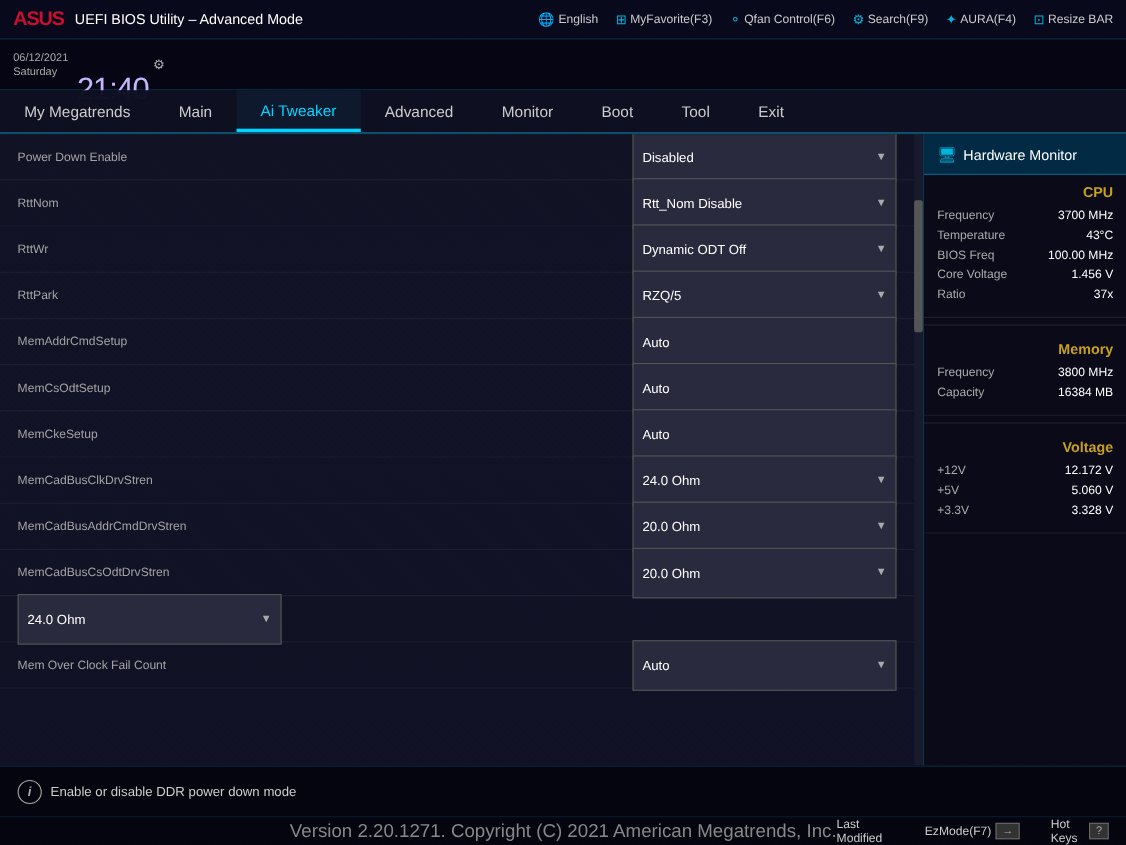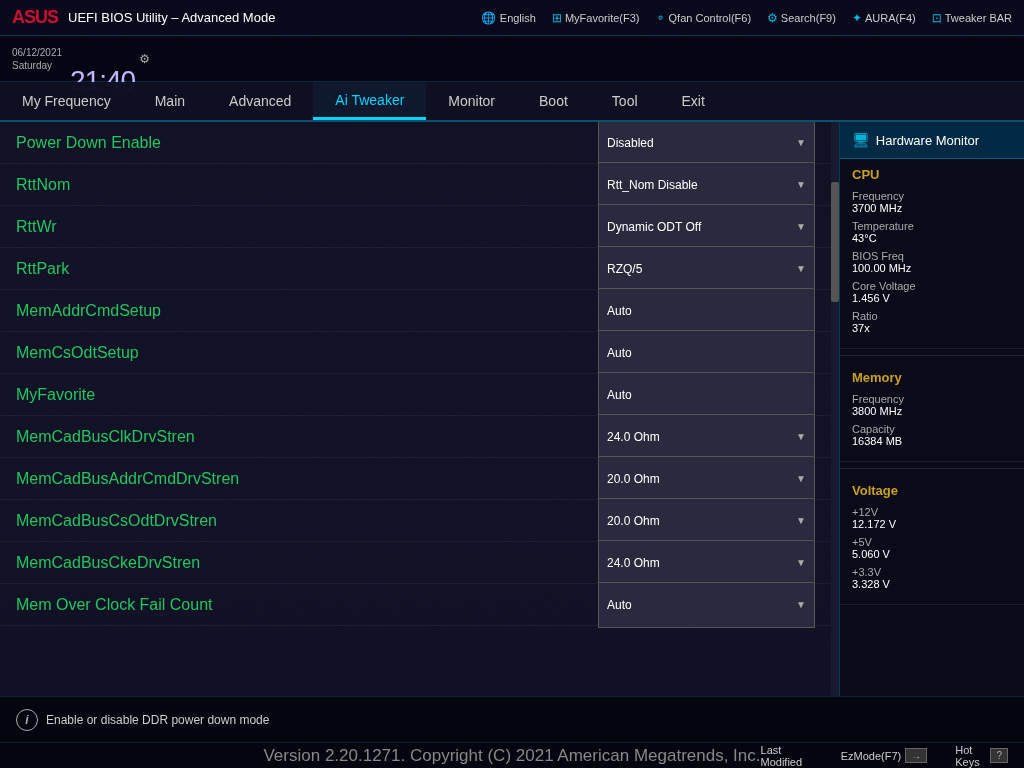--- a/index.html
+++ b/index.html
@@ -169,22 +169,22 @@
 
     .setting-row {
       display: flex;
       align-items: center;
       padding: 0 16px;
       height: 42px;
       border-bottom: 1px solid rgba(255,255,255,0.05);
     }
 
     .setting-label {
-      color: #22c55e;
-      font-size: 16px;
+      color: #a3a3a3;
+      font-size: 11px;
       flex: 1;
       white-space: nowrap;
     }
 
     .setting-value {
       display: flex;
       align-items: center;
       width: 240px;
     }
 
@@ -194,21 +194,20 @@
       color: #fff;
       font-size: 12px;
       padding: 4px 28px 4px 8px;
       width: 100%;
       height: 46px;
       cursor: pointer;
       display: flex;
       align-items: center;
       justify-content: space-between;
       position: relative;
-      margin-left: 23px;
     }
 
     .dropdown-control.text-input {
       background: #2a2a3e;
       border: 1px solid #555;
       cursor: default;
       justify-content: flex-start;
     }
 
     .dropdown-arrow {
@@ -249,34 +248,34 @@
       padding: 10px 12px;
       display: flex;
       align-items: center;
       gap: 6px;
       border-bottom: 1px solid rgba(0,180,220,0.4);
     }
 
     .hw-section {
       padding: 8px 12px;
       border-bottom: 1px solid rgba(255,255,255,0.08);
+      text-align: right;
     }
 
     .hw-section-title {
       color: #c8a020;
       font-size: 13px;
       font-weight: 600;
       margin-bottom: 8px;
     }
 
     .hw-row {
       display: flex;
       justify-content: space-between;
       margin-bottom: 6px;
-      flex-direction: column;
     }
 
     .hw-key {
       color: #aaa;
       font-size: 11px;
     }
 
     .hw-val {
       color: #fff;
       font-size: 11px;
@@ -400,40 +399,40 @@
         <div class="top-bar-item">
           <span class="top-bar-icon">⚙</span>
           <span>Search(F9)</span>
         </div>
         <div class="top-bar-item">
           <span class="top-bar-icon">✦</span>
           <span>AURA(F4)</span>
         </div>
         <div class="top-bar-item">
           <span class="top-bar-icon">⊡</span>
-          <span>Tweaker BAR</span>
+          <span>Resize BAR</span>
         </div>
       </div>
   </div>
 
   <div class="header">
     <div class="date-block">
       <div>06/12/2021</div>
       <div>Saturday</div>
     </div>
     <div class="clock">21:40</div>
     <span class="gear-icon">⚙</span>
     <div class="header-actions" id="header-actions-container"></div>
   </div>
 
   <div class="nav-bar" id="nav-bar-container">
-      <div class="nav-item">My Frequency</div>
+      <div class="nav-item">My Megatrends</div>
       <div class="nav-item">Main</div>
+      <div class="nav-item active">Ai Tweaker</div>
       <div class="nav-item">Advanced</div>
-      <div class="nav-item active">Ai Tweaker</div>
       <div class="nav-item">Monitor</div>
       <div class="nav-item">Boot</div>
       <div class="nav-item">Tool</div>
       <div class="nav-item">Exit</div>
     </div>
 
   <div class="main-area">
 
     <div class="settings-scroll-container">
       <div class="settings-panel" id="settings-container">
@@ -483,21 +482,21 @@
           </div>
           <div class="setting-row">
             <span class="setting-label">MemCsOdtSetup</span>
             <div class="setting-value">
               <div class="dropdown-control text-input">
                 <span>Auto</span>
               </div>
             </div>
           </div>
           <div class="setting-row">
-            <span class="setting-label">MyFavorite</span>
+            <span class="setting-label">MemCkeSetup</span>
             <div class="setting-value">
               <div class="dropdown-control text-input">
                 <span>Auto</span>
               </div>
             </div>
           </div>
           <div class="setting-row">
             <span class="setting-label">MemCadBusClkDrvStren</span>
             <div class="setting-value">
               <div class="dropdown-control" style="position: relative;">
@@ -518,21 +517,20 @@
           <div class="setting-row">
             <span class="setting-label">MemCadBusCsOdtDrvStren</span>
             <div class="setting-value">
               <div class="dropdown-control" style="position: relative;">
                 <span>20.0 Ohm</span>
                 <span class="dropdown-arrow">▼</span>
               </div>
             </div>
           </div>
           <div class="setting-row">
-            <span class="setting-label">MemCadBusCkeDrvStren</span>
             <div class="setting-value">
               <div class="dropdown-control" style="position: relative;">
                 <span>24.0 Ohm</span>
                 <span class="dropdown-arrow">▼</span>
               </div>
             </div>
           </div>
           <div class="setting-row">
             <span class="setting-label">Mem Over Clock Fail Count</span>
             <div class="setting-value">

